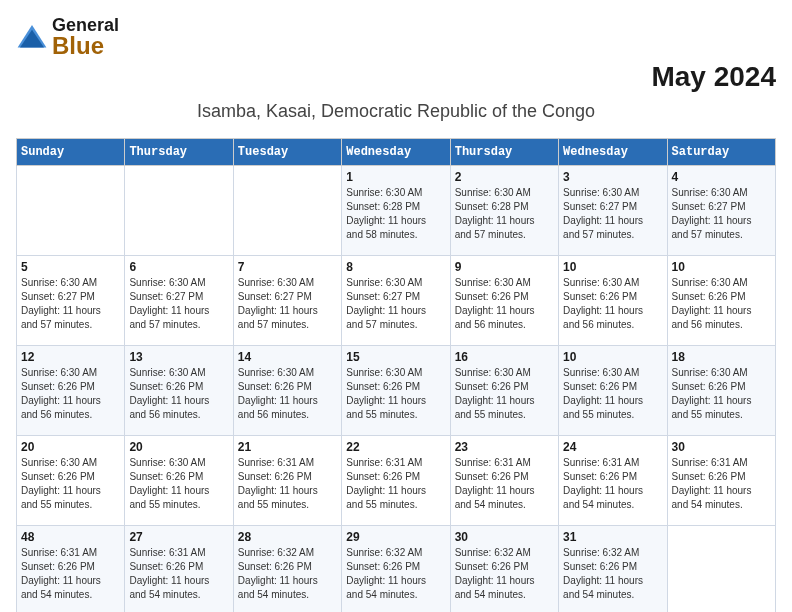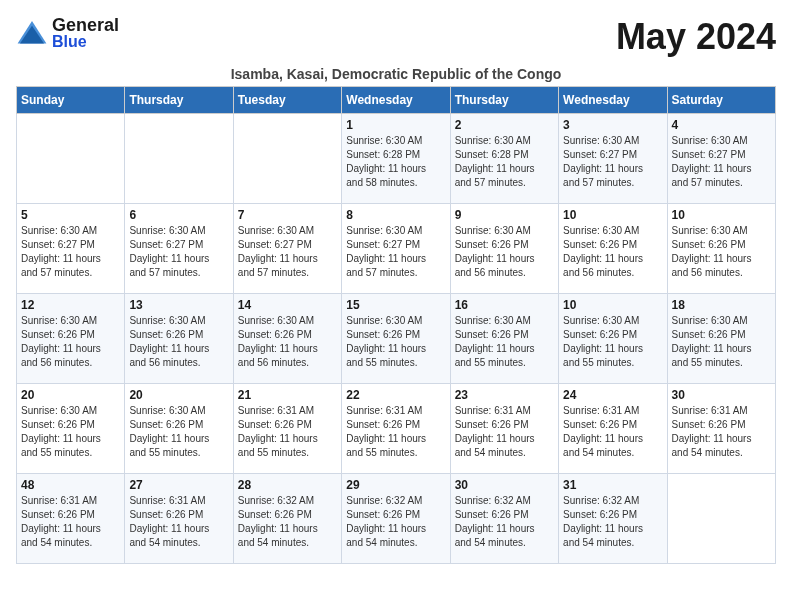--- a/index.html
+++ b/index.html
@@ -22,44 +22,45 @@
       gap: 4px;
     }
     .logo-icon {
       width: 32px;
       height: 28px;
     }
     .title-area {
       text-align: right;
     }
     .month-title {
-      font-size: 36px;
+      font-size: 28px;
       font-weight: bold;
       color: #1a1a1a;
+      margin-top: 45px;
     }
     .subtitle {
-      font-size: 14px;
+      font-size: 18px;
       color: #444;
       text-align: center;
-      margin-bottom: 4px;
-      font-weight: bold;
+      margin-bottom: 16px;
     }
     table {
       width: 100%;
       border-collapse: collapse;
       font-size: 11px;
     }
     thead tr th {
       background-color: #2a6db5;
       color: #fff;
       padding: 6px 4px;
       text-align: left;
       font-size: 12px;
       font-weight: bold;
       border: 1px solid #ccc;
+      font-family: Liberation Mono, monospace;
     }
     tbody tr {
       border-bottom: 1px solid #ccc;
     }
     tbody tr:nth-child(odd) {
       background-color: #f5f8fc;
     }
     tbody tr:nth-child(even) {
       background-color: #ffffff;
     }
@@ -93,21 +94,21 @@
   <div class="logo">
     <svg class="logo-icon" viewBox="0 0 40 34" xmlns="http://www.w3.org/2000/svg">
       <polygon points="20,2 38,30 2,30" fill="#4a90d9"></polygon>
       <polygon points="20,8 35,30 5,30" fill="#1a5fa8"></polygon>
     </svg>
     <div>
       <div style="line-height:1">
         <span style="font-size:18px;font-weight:bold;color:#1a1a1a;">General</span>
       </div>
       <div style="line-height:1">
-        <span style="font-size:16px;font-weight:bold;color:#1d4ed8;">Blue</span>
+        <span style="font-size:24px;font-weight:bold;color:#a16207;">Blue</span>
       </div>
     </div>
   </div>
   <div class="title-area">
     <div class="month-title">May 2024</div>
   </div>
 </div>
 
 <div class="subtitle">Isamba, Kasai, Democratic Republic of the Congo</div>
 

